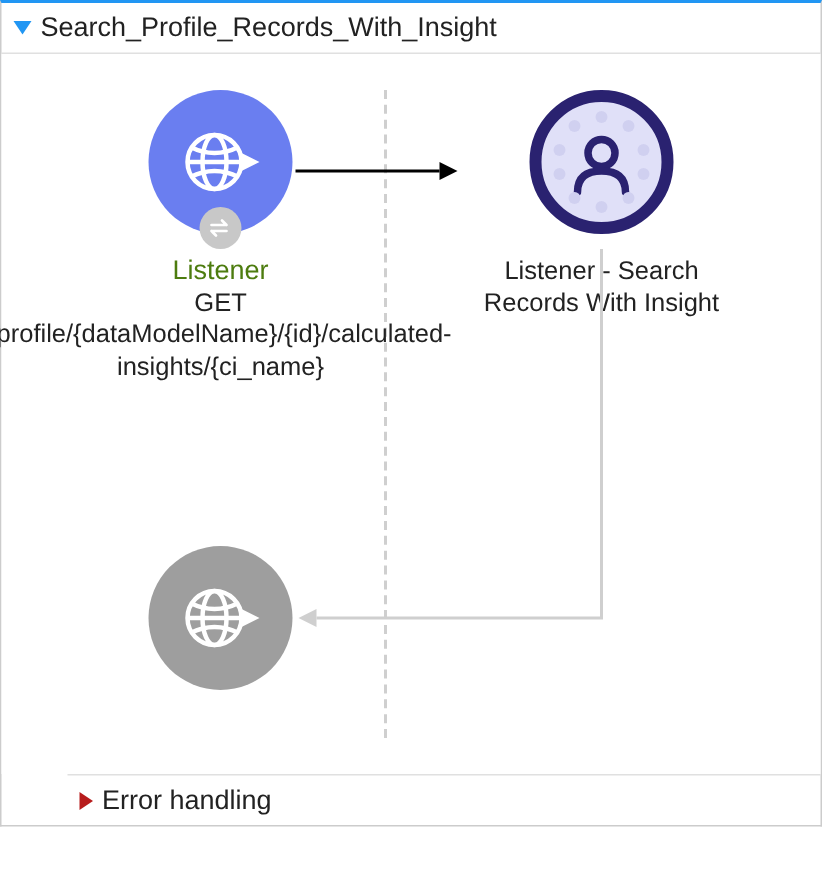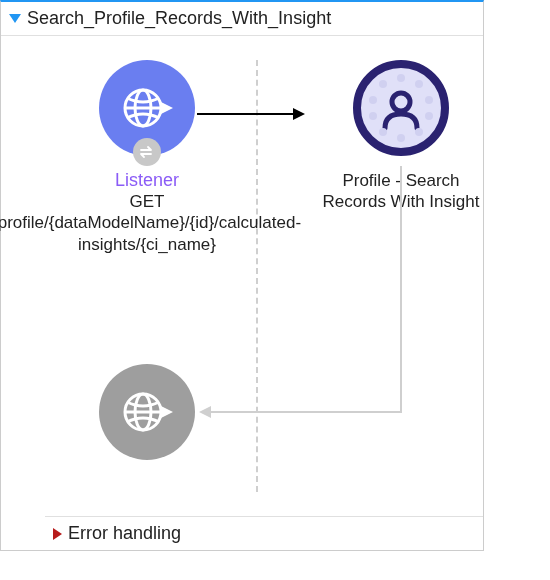--- a/index.html
+++ b/index.html
@@ -5,21 +5,21 @@
   * { box-sizing: border-box; margin: 0; padding: 0; }
   body {
     font-family: -apple-system, BlinkMacSystemFont, "Segoe UI", Arial, sans-serif;
     background: #fff;
     width: 550px;
     height: 580px;
   }
   .panel {
     border: 1px solid #ccc;
     border-top: 2px solid #2196f3;
-    width: 484px;
+    width: 548px;
   }
   .section-header {
     display: flex;
     align-items: center;
     padding: 6px 8px;
     border-bottom: 1px solid #e0e0e0;
     font-size: 18px;
     color: #222;
     cursor: pointer;
   }
@@ -78,21 +78,21 @@
   }
 
   .node-label {
     margin-top: 14px;
     text-align: center;
     font-size: 17px;
     line-height: 1.25;
     color: #222;
   }
   .listener-label {
-    color: #8b5cf6;
+    color: #4d7c0f;
     font-size: 18px;
     margin-top: 14px;
   }
   .listener-path {
     color: #222;
     font-size: 17px;
     text-align: center;
     line-height: 1.25;
     padding: 0 4px;
   }
@@ -170,21 +170,21 @@
             <circle cx="12" cy="48" r="4"></circle>
             <circle cx="12" cy="32" r="4"></circle>
             <circle cx="22" cy="16" r="4"></circle>
           </g>
         </svg>
         <svg width="48" height="48" viewBox="0 0 48 48">
           <circle cx="24" cy="18" r="9" stroke="#2a2270" stroke-width="5" fill="none"></circle>
           <path d="M8 44 Q8 30 24 30 Q40 30 40 44" stroke="#2a2270" stroke-width="5" fill="none" stroke-linecap="round"></path>
         </svg>
       </div>
-      <div class="node-label">Profile - Search Records With Insight</div>
+      <div class="node-label">Listener - Search Records With Insight</div>
     </div>
 
     <div class="node response" style="left:56px; top:328px;">
       <div class="circle">
         <svg width="56" height="56" viewBox="0 0 56 56">
           <circle cx="24" cy="28" r="18" stroke="#fff" stroke-width="3" fill="none"></circle>
           <ellipse cx="24" cy="28" rx="8" ry="18" stroke="#fff" stroke-width="3" fill="none"></ellipse>
           <line x1="6" y1="28" x2="42" y2="28" stroke="#fff" stroke-width="3"></line>
           <path d="M8 18 Q24 26 40 18" stroke="#fff" stroke-width="3" fill="none"></path>
           <path d="M8 38 Q24 30 40 38" stroke="#fff" stroke-width="3" fill="none"></path>

